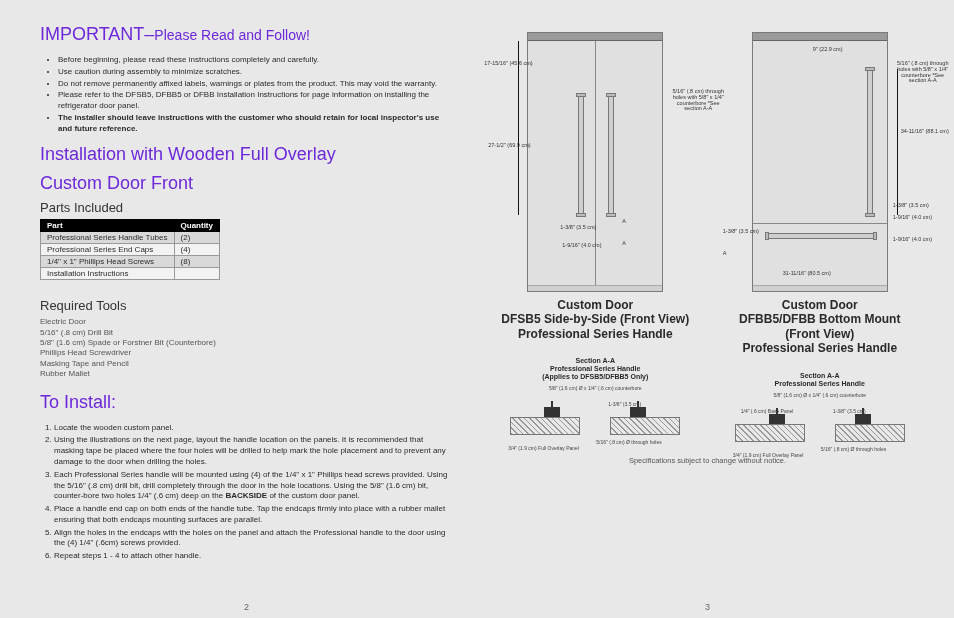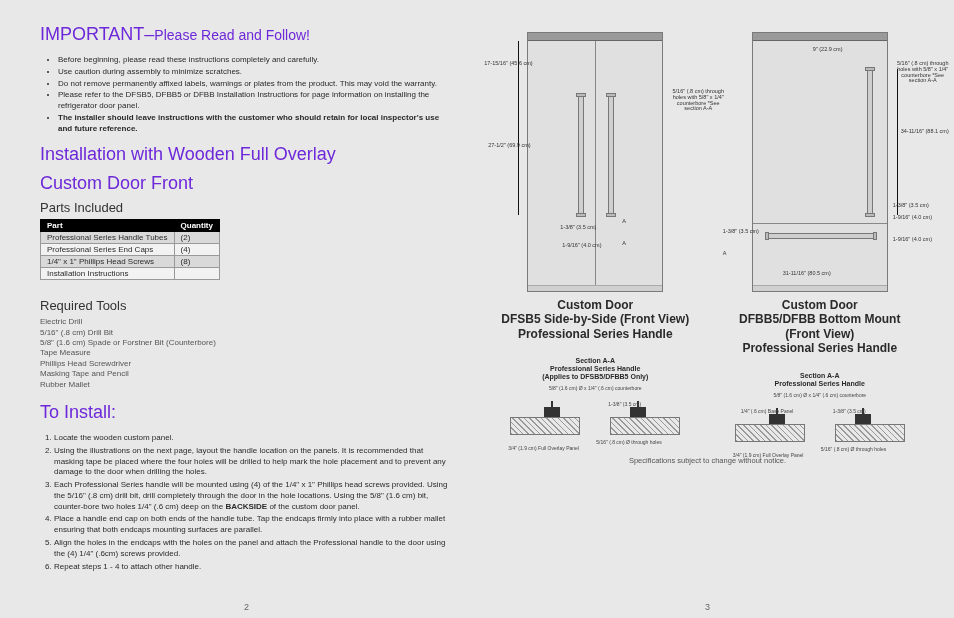--- a/index.html
+++ b/index.html
@@ -101,24 +101,23 @@
           </tr>
           <tr>
             <td>Installation Instructions</td>
             <td></td>
           </tr>
         </tbody>
     </table>
 
     <h2>Required Tools</h2>
     <div class="tools-list" id="tools">
-        <div>Electric Drill</div>
+        <div>Electric Door</div>
         <div>5/16" (.8 cm) Drill Bit</div>
         <div>5/8" (1.6 cm) Spade or Forstner Bit (Counterbore)</div>
-        <div>Tape Measure</div>
         <div>Phillips Head Screwdriver</div>
         <div>Masking Tape and Pencil</div>
         <div>Rubber Mallet</div>
       </div>
 
     <h1>To Install:</h1>
     <ol class="steps" id="steps">
         <li>Locate the wooden custom panel.</li>
         <li>Using the illustrations on the next page, layout the handle location on the panels. It is recommended that masking tape be placed where the four holes will be drilled to help mark the hole placement and to prevent any damage to the door when drilling the holes.</li>
         <li>Each Professional Series handle will be mounted using (4) of the 1/4" x 1" Phillips head screws provided. Using the 5/16" (.8 cm) drill bit, drill completely through the door in the hole locations. Using the 5/8" (1.6 cm) bit, counter-bore two holes 1/4" (.6 cm) deep on the <strong>BACKSIDE</strong> of the custom door panel.</li>

